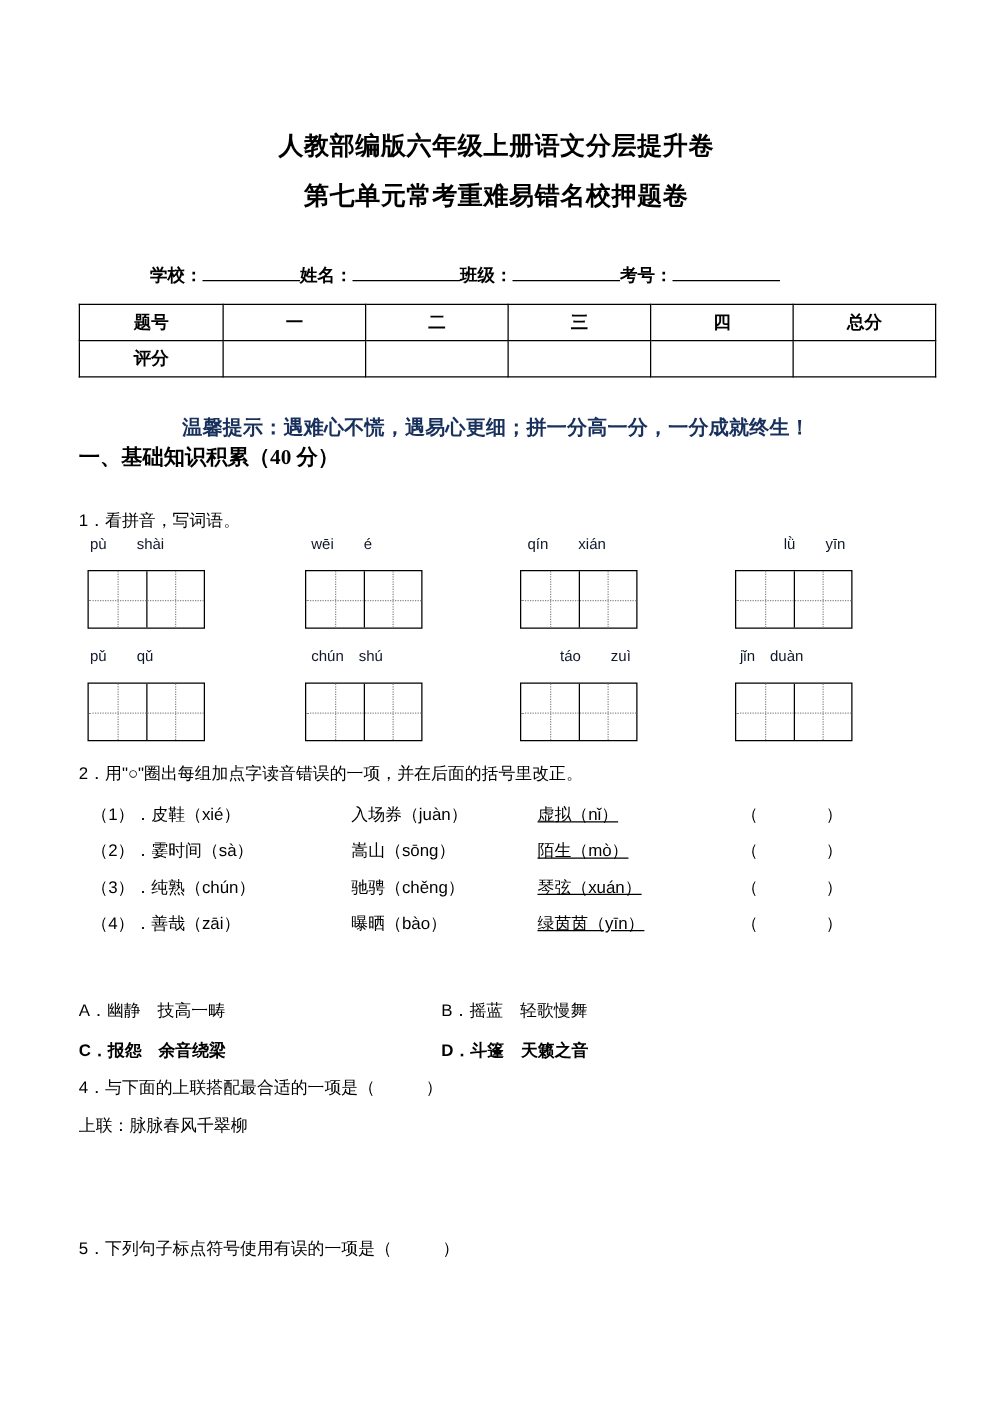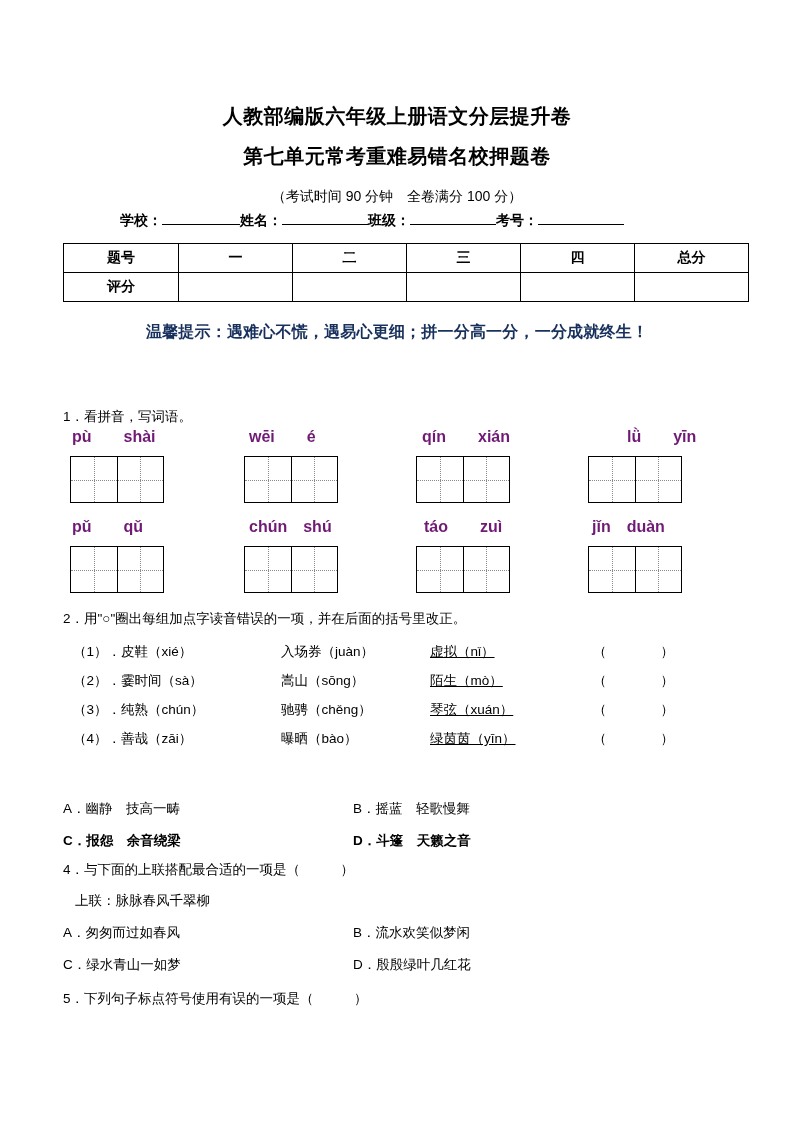--- a/index.html
+++ b/index.html
@@ -82,21 +82,21 @@
     font-family: "Liberation Serif", "DejaVu Serif", serif;
   }
   .col-head { width: 112px; }
   .col-num  { width: 111px; }
   .col-tot  { width: 111px; }
 
   
   .tip {
     position: absolute;
     left: 0;
-    top: 322px;
+    top: 332px;
     width: 794px;
     text-align: center;
     font-size: 16px;
     font-weight: bold;
     color: #18305c;
     font-family: "Liberation Sans", sans-serif;
     letter-spacing: 0.2px;
   }
 
   
@@ -121,25 +121,24 @@
 
   
   .pinyin-row {
     position: absolute;
     left: 0;
     width: 794px;
     height: 18px;
   }
   .py-cell {
     position: absolute;
-    font-size: 16px;
-    font-family: "Liberation Sans", sans-serif;
-    color: #701a75;
-    white-space: nowrap;
-    font-weight: bold;
+    font-size: 12px;
+    font-family: "Liberation Sans", sans-serif;
+    color: #0f172a;
+    white-space: nowrap;
   }
 
   
   .grid-row {
     position: absolute;
     left: 0;
     width: 794px;
     height: 47px;
   }
   .tzg {
@@ -210,21 +209,20 @@
   .optrow .oa { position: absolute; left: 0px; }
   .optrow .ob { position: absolute; left: 290px; }
 </style>
 </head>
 <body>
 
 <div class="page">
 
   <div class="title-main t1">人教部编版六年级上册语文分层提升卷</div>
   <div class="title-main t2">第七单元常考重难易错名校押题卷</div>
-  <div class="t3">（考试时间 90 分钟　全卷满分 100 分）</div>
 
   <div class="info-line">
     <span class="fld">学校：</span><span class="blank b-school"></span><span class="fld">姓名：</span><span class="blank b-name"></span><span class="fld">班级：</span><span class="blank b-class"></span><span class="fld">考号：</span><span class="blank b-no"></span>
   </div>
 
   <table class="score-table">
     <tbody>
       <tr>
         <td class="col-head">题号</td>
         <td class="col-num">一</td>
@@ -239,20 +237,21 @@
         <td class="col-num"></td>
         <td class="col-num"></td>
         <td class="col-num"></td>
         <td class="col-tot"></td>
       </tr>
     </tbody>
   </table>
 
   <div class="tip">温馨提示：遇难心不慌，遇易心更细；拼一分高一分，一分成就终生！</div>
 
+  <div class="section-head">一、基础知识积累（40 分）</div>
 
   <div class="q qstem" style="top:408px;">1．看拼音，写词语。</div>
 
   <div class="pinyin-row" style="top:427px;">
     <span class="py-cell" style="left:72px;">pù　　shài</span>
     <span class="py-cell" style="left:249px;">wēi　　é</span>
     <span class="py-cell" style="left:422px;">qín　　xián</span>
     <span class="py-cell" style="left:595px;margin-left:32px;">lǜ　　yīn</span>
   </div>
 
@@ -279,21 +278,21 @@
         <span class="vmid"></span>
         <span class="hdot"></span>
         <span class="vdot-l"></span>
         <span class="vdot-r"></span>
       </div>
   </div>
 
   <div class="pinyin-row" style="top:517px;">
     <span class="py-cell" style="left:72px;">pǔ　　qǔ</span>
     <span class="py-cell" style="left:249px;">chún　shú</span>
-    <span class="py-cell" style="left:424px;">táo　　zuì</span>
+    <span class="py-cell" style="left:448px;">táo　　zuì</span>
     <span class="py-cell" style="left:592px;">jǐn　duàn</span>
   </div>
 
   <div class="grid-row" style="top:546px;">
     <div class="tzg" style="left:70px;">
         <span class="vmid"></span>
         <span class="hdot"></span>
         <span class="vdot-l"></span>
         <span class="vdot-r"></span>
       </div>
@@ -355,26 +354,18 @@
   <div class="optrow" style="top:800px;text-align:right;">
     <span class="oa">A．幽静　技高一畴</span>
     <span class="ob">B．摇蓝　轻歌慢舞</span>
   </div>
   <div class="optrow" style="top:832px;font-weight:bold;">
     <span class="oa">C．报怨　余音绕梁</span>
     <span class="ob">D．斗篷　天籁之音</span>
   </div>
 
   <div class="q qstem" style="top:861px;">4．与下面的上联搭配最合适的一项是（　　　）</div>
-  <div class="q qstem" style="top:892px;margin-left:12px;">上联：脉脉春风千翠柳</div>
-
-  <div class="optrow" style="top:924px;">
-    <span class="oa">A．匆匆而过如春风</span>
-    <span class="ob">B．流水欢笑似梦闲</span>
-  </div>
-  <div class="optrow" style="top:956px;">
-    <span class="oa">C．绿水青山一如梦</span>
-    <span class="ob">D．殷殷绿叶几红花</span>
-  </div>
+  <div class="q qstem" style="top:892px;">上联：脉脉春风千翠柳</div>
+
 
   <div class="q qstem" style="top:990px;">5．下列句子标点符号使用有误的一项是（　　　）</div>
 
 </div>
 
 </body></html>

